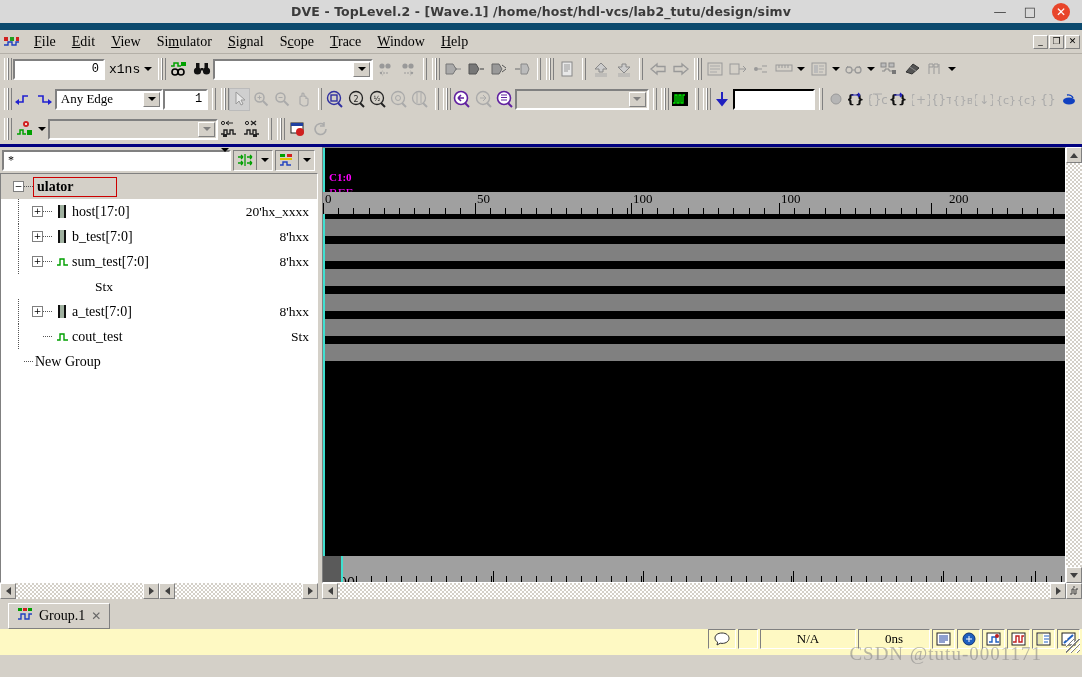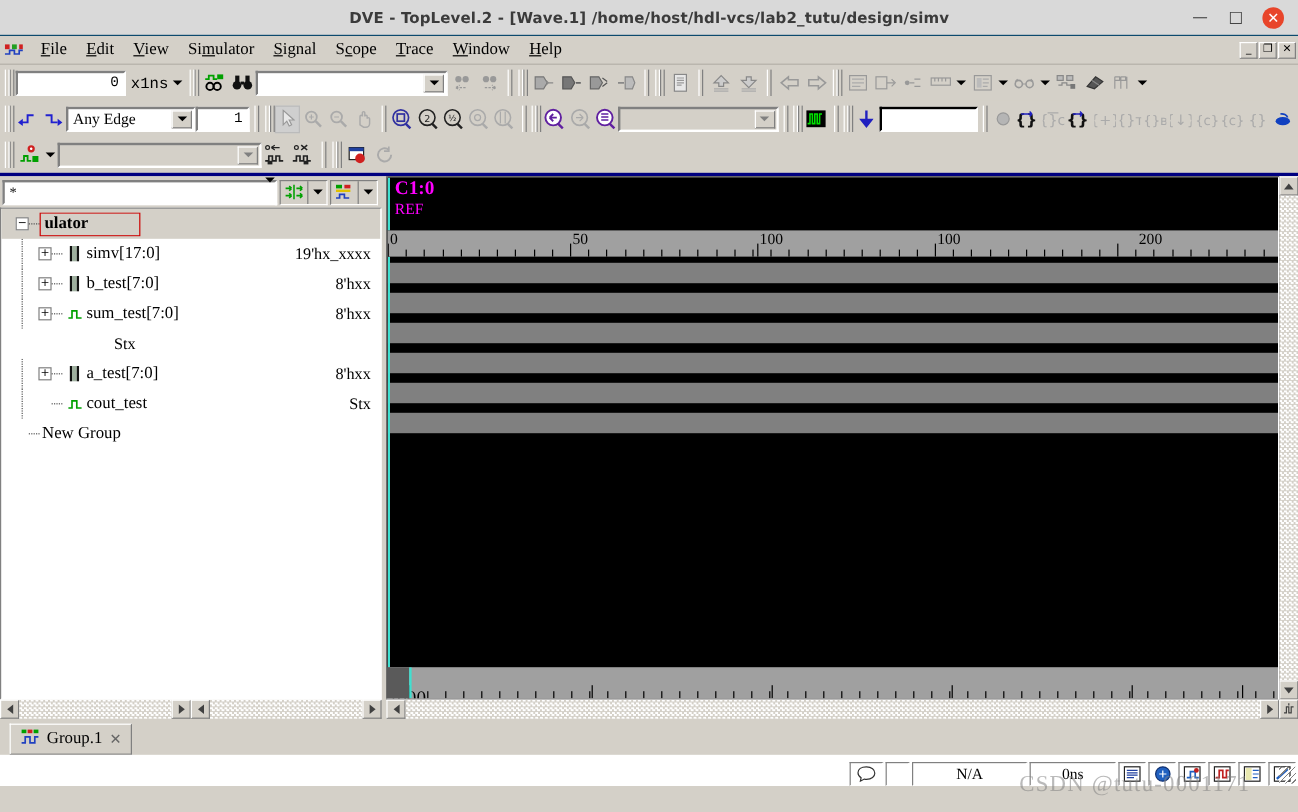--- a/index.html
+++ b/index.html
@@ -9,21 +9,21 @@
     overflow: hidden;
     font-family: "Liberation Serif", serif;
     background: #d4d0c8;
   }
   #app { position: relative; width: 1082px; height: 677px; }
 
   
   .titlebar {
     height: 30px; background: #d9d9d9;
     display: flex; align-items: center;
-    border-bottom: 1px solid #0c4a6e;
+    border-bottom: 7px solid #0c4a6e;
     position: relative;
   }
   .title-text {
     position: absolute; left: 0; right: 0; text-align: center;
     font-family: "DejaVu Sans", sans-serif;
     font-weight: bold; font-size: 12.5px; color: #3b3b3b;
     letter-spacing: .1px;
   }
   .win-btns { margin-left: auto; display: flex; align-items: center; gap: 14px; padding-right: 12px; z-index:2;}
   .win-btn { width: 16px; height: 16px; display:flex; align-items:center; justify-content:center;
@@ -151,21 +151,21 @@
 
   
   .splitter { width: 4px; background:#d4d0c8; }
 
   
   .wavepane { flex:1; display:flex; flex-direction:column; background:#000;
               border:1px solid; border-color:#808080 #fff #fff #808080; position:relative;}
   .wave-inner { flex:1; display:flex; flex-direction:column; position:relative; overflow:hidden;}
   .cursorbar { height:44px; background:#000; position:relative; padding-left:6px; }
   .cursorbar .clab { color:#ff00ff; font-family:"Liberation Serif",serif; font-weight:bold;
-                     font-size:16px; line-height:16px; padding-top:2px;}
+                     font-size:11px; line-height:16px; padding-top:21px;}
   .cursorbar .clab2 { color:#ff00ff; font-family:Liberation Serif, serif;
                       font-size:13px; line-height:16px;}
   .ruler { height:22px; background:#a0a0a0; position:relative; overflow:hidden;}
   .ruler .rlab { position:absolute; top:0px; font-family:"Liberation Serif",serif;
                  font-size:13px; color:#000; }
   .tick { position:absolute; bottom:0; width:1px; background:#000; }
   .tick.major { height:11px; } .tick.minor { height:6px; }
   .wavearea { flex:1; background:#000; position:relative; overflow:hidden;}
   .wrow-x { position:absolute; left:0; right:0; background:#808080; }
   .cursor-line { position:absolute; top:0; bottom:0; width:2px; background:#40e0d0; }
@@ -181,21 +181,21 @@
   .tabbar { height:30px; background:#d4d0c8; display:flex; align-items:flex-end; padding-left:8px;
             border-top:1px solid #d4d0c8;}
   .tab {
     display:flex; align-items:center; gap:6px; height:26px; padding:0 8px;
     background:#d4d0c8; border:1px solid; border-color:#fff #808080 #808080 #fff;
     font-family:"Liberation Serif",serif; font-size:14px;
   }
   .tab .tclose{font-family:"DejaVu Sans",sans-serif;font-size:12px;color:#666;}
 
   
-  .statusbar { height:26px; background:#ffffff; display:flex; align-items:flex-end;
+  .statusbar { height:26px; background:#fef9c3; display:flex; align-items:flex-start;
                padding: 0 2px; gap:2px; position:relative;}
   .st-cell { border:1px solid; border-color:#808080 #fff #fff #808080; height:20px;
              display:flex; align-items:center; justify-content:center;
              font-family:"Liberation Serif",serif; font-size:13px; }
   .watermark { position:absolute; right:40px; top:14px; font-family:"Liberation Serif",serif;
                font-size:19px; color:rgba(130,130,130,.55); letter-spacing:1px; pointer-events:none;}
   .resizer { position:absolute; right:2px; bottom:2px; width:14px; height:14px;
              background: repeating-linear-gradient(135deg,#fff 0 1px,#808080 1px 2px,transparent 2px 4px);}
 </style>
 </head>
@@ -727,23 +727,23 @@
             <span class="ind" style="width:13px"></span>
             <span class="exp">+</span>
             <span class="dots"></span>
             <span class="sig-icon">
               <svg width="8" height="13" viewBox="0 0 8 13">
                   <rect x="0" y="0" width="2" height="13" fill="#111"></rect>
                   <rect x="2" y="0" width="4" height="13" fill="#9fb09f"></rect>
                   <rect x="6" y="0" width="2" height="13" fill="#111"></rect>
                 </svg>
             </span>
-            <span>simv[17:0]</span>
-          </div>
-          <div class="tval">19'hx_xxxx</div>
+            <span>host[17:0]</span>
+          </div>
+          <div class="tval">20'hx_xxxx</div>
         </div>
 
         <div class="trow">
           <div class="tname">
             <span class="vline" style="margin-left:13px"></span>
             <span class="ind" style="width:13px"></span>
             <span class="exp">+</span>
             <span class="dots"></span>
             <span class="sig-icon">
               <svg width="8" height="13" viewBox="0 0 8 13">

